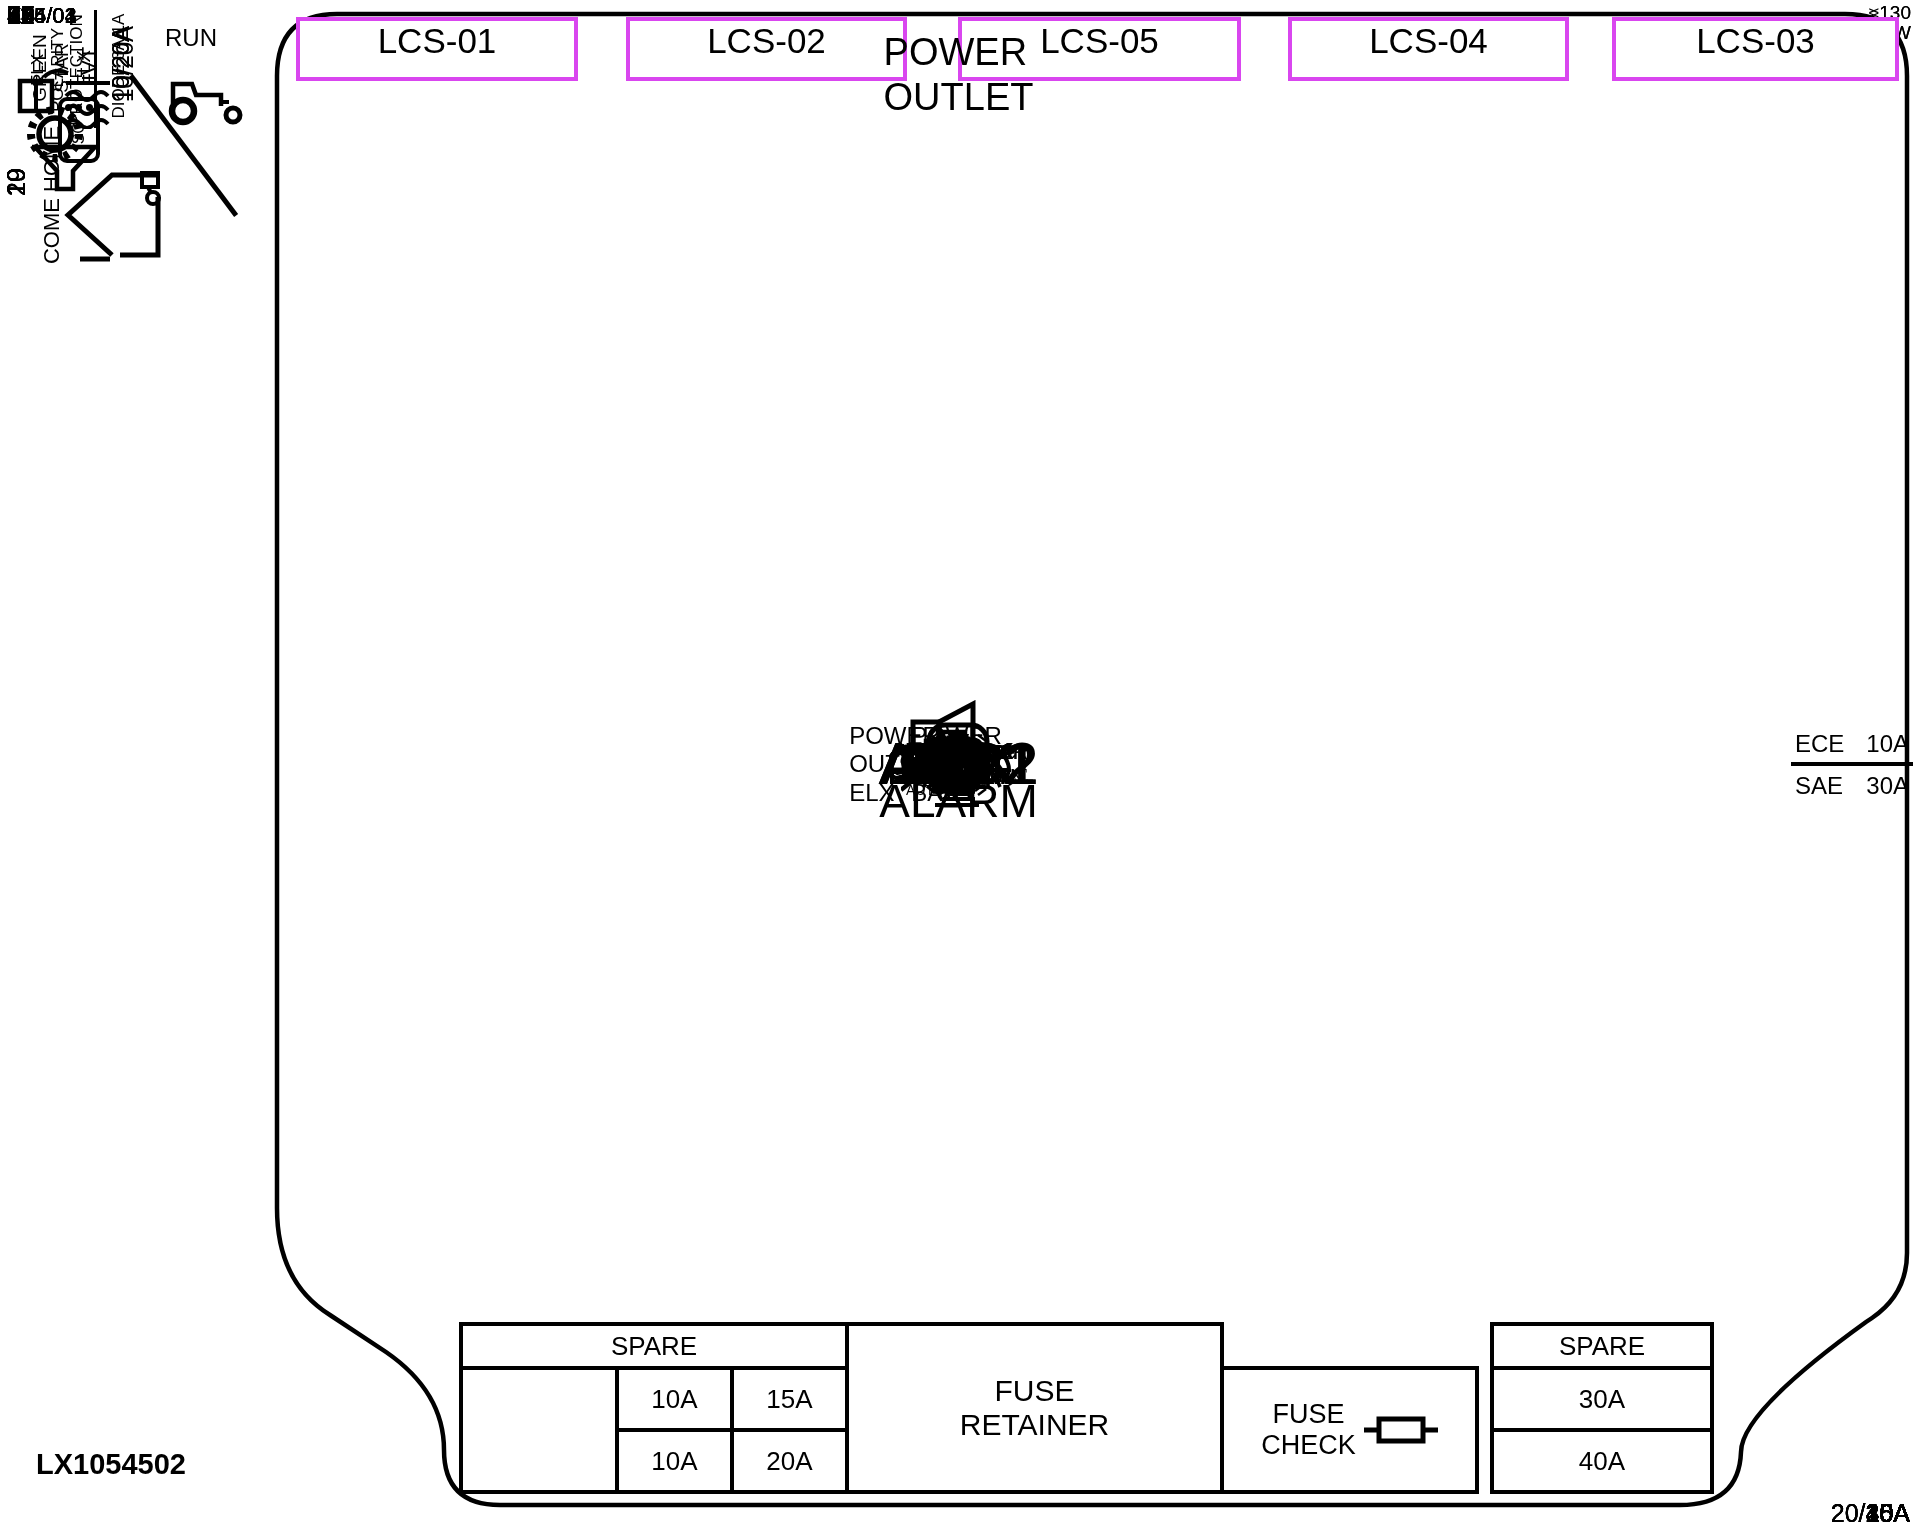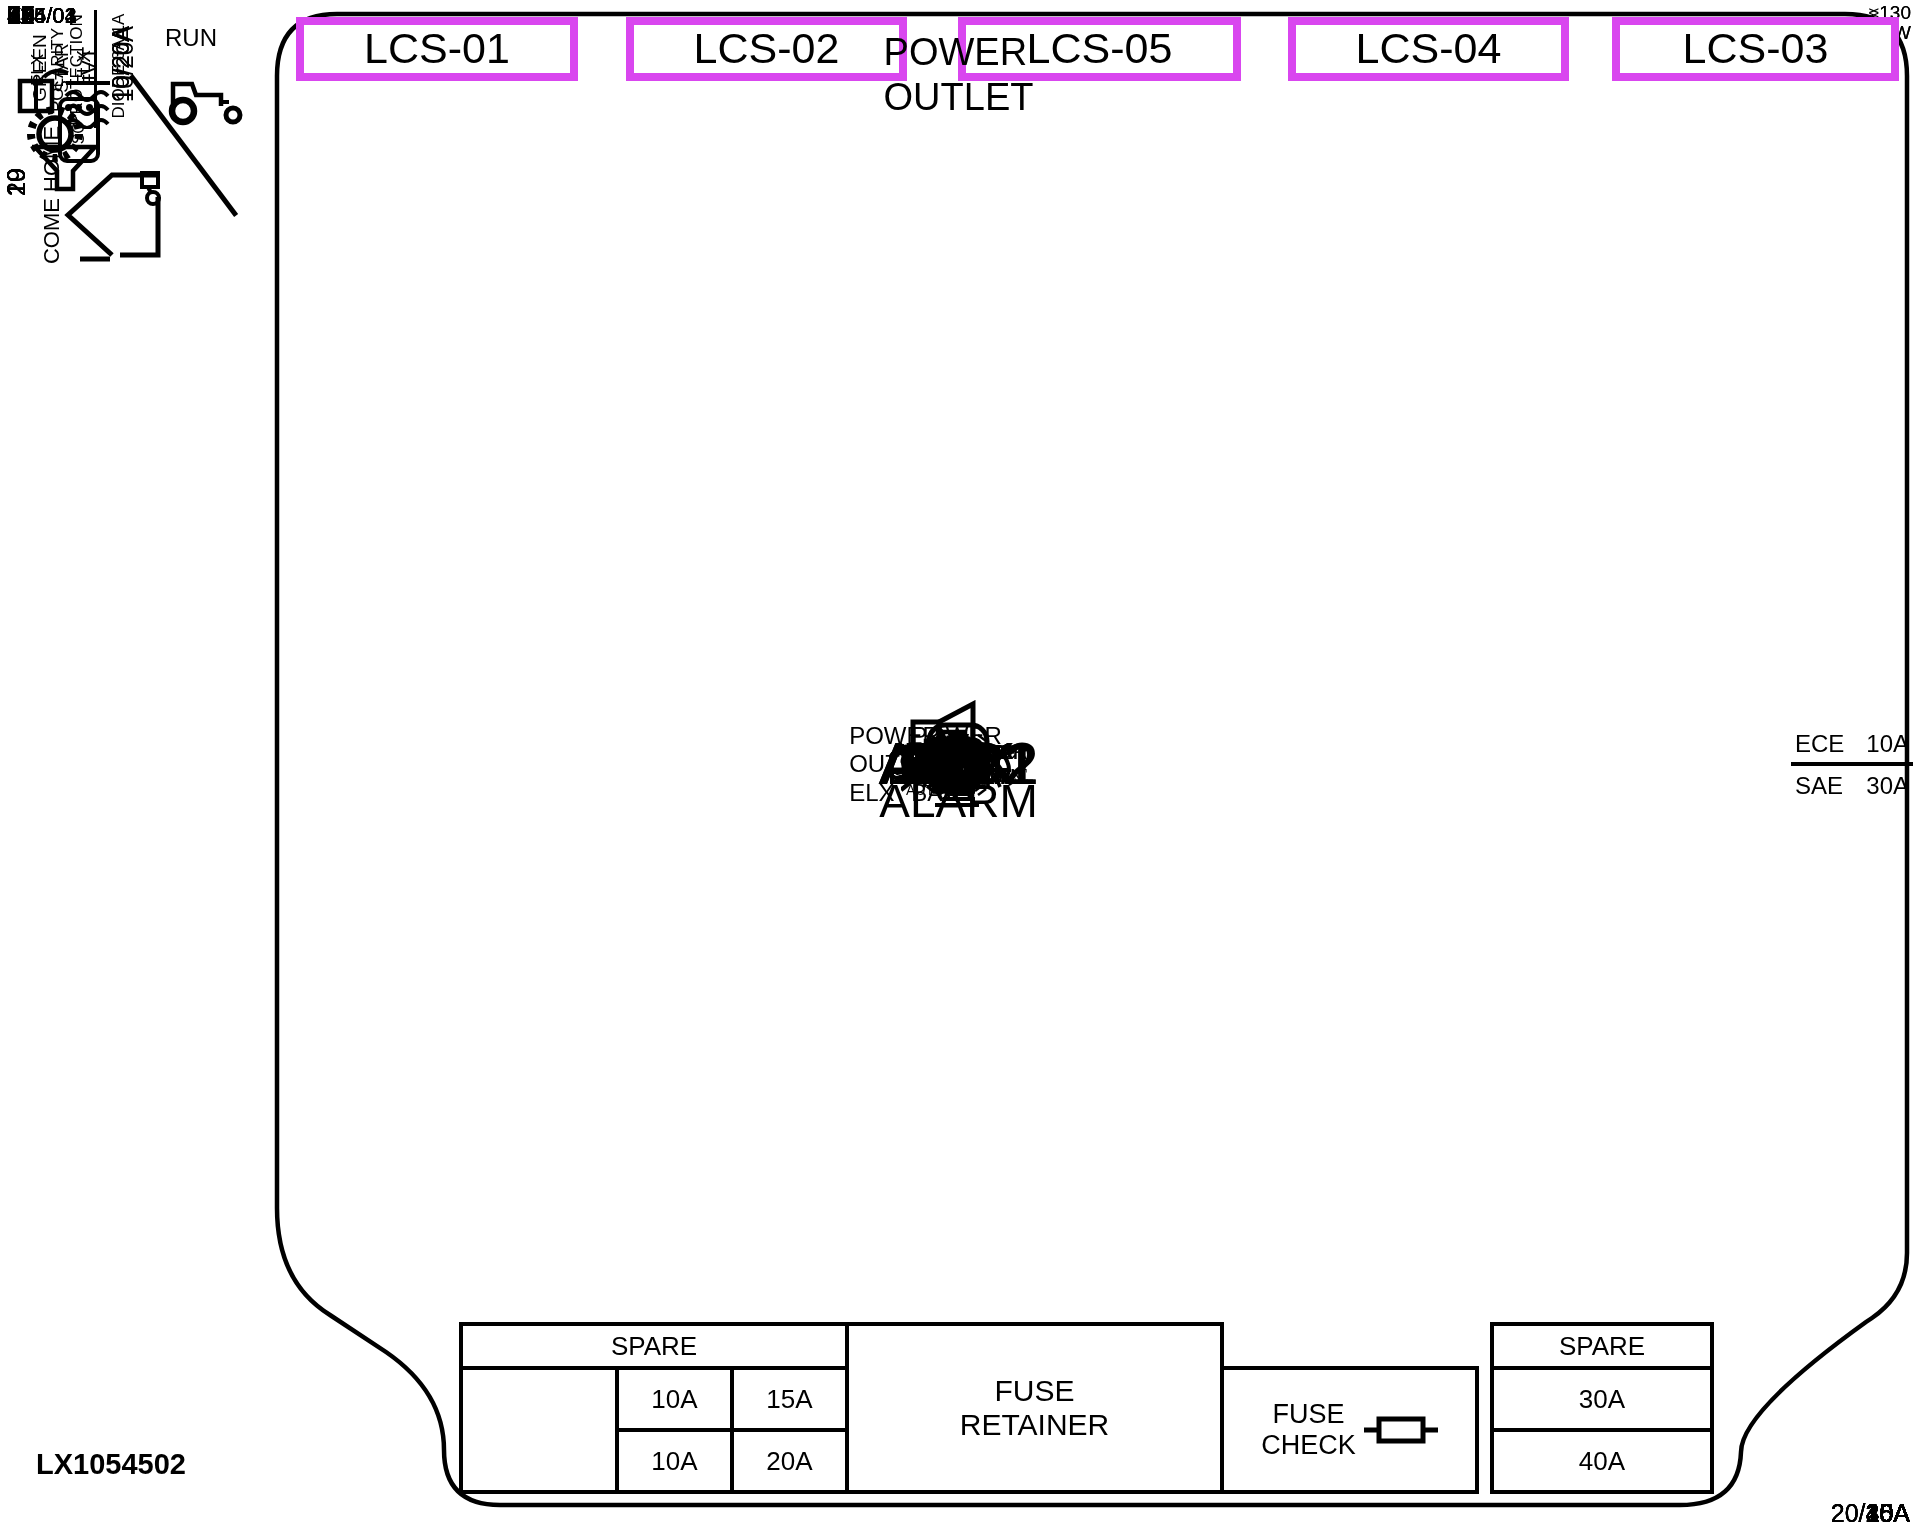--- a/index.html
+++ b/index.html
@@ -1,20 +1,20 @@
 <!DOCTYPE html>
 <html><head>
 <meta charset="utf-8">
 <style>
   html,body{margin:0;padding:0;background:#fff}
   #stage{position:relative;width:1917px;height:1529px;background:#fff;color:#000;
          font-family:"Liberation Sans",sans-serif;overflow:hidden}
   #outline{position:absolute;left:0;top:0}
-  .hdrbox{position:absolute;border:8px solid #d946ef;background:#fff;box-sizing:border-box;
-          display:flex;align-items:flex-end;justify-content:center;font-size:43px}
+  .hdrbox{position:absolute;border:4px solid #d946ef;background:#fff;box-sizing:border-box;
+          display:flex;align-items:flex-start;justify-content:center;font-size:35px}
   .num{position:absolute;left:7px;top:1px;font-size:25px}
   .num.k{font-size:22px;top:3px}
   .amps{position:absolute;right:7px;bottom:1px;font-size:25px;white-space:nowrap}
   .body{position:absolute;left:0;top:0;right:0;bottom:0;display:flex;align-items:center;
         justify-content:center;gap:9px;padding:2px;box-sizing:border-box}
   .body.topAlign{align-items:flex-start;padding-top:30px}
   .colflex{display:flex;flex-direction:column;align-items:center;gap:2px}
   .label{white-space:pre-line;text-align:left;line-height:1.18}
   .rv{position:absolute;transform:translate(-50%,-50%) rotate(-90deg);white-space:pre;
       text-align:center;line-height:1.15}

